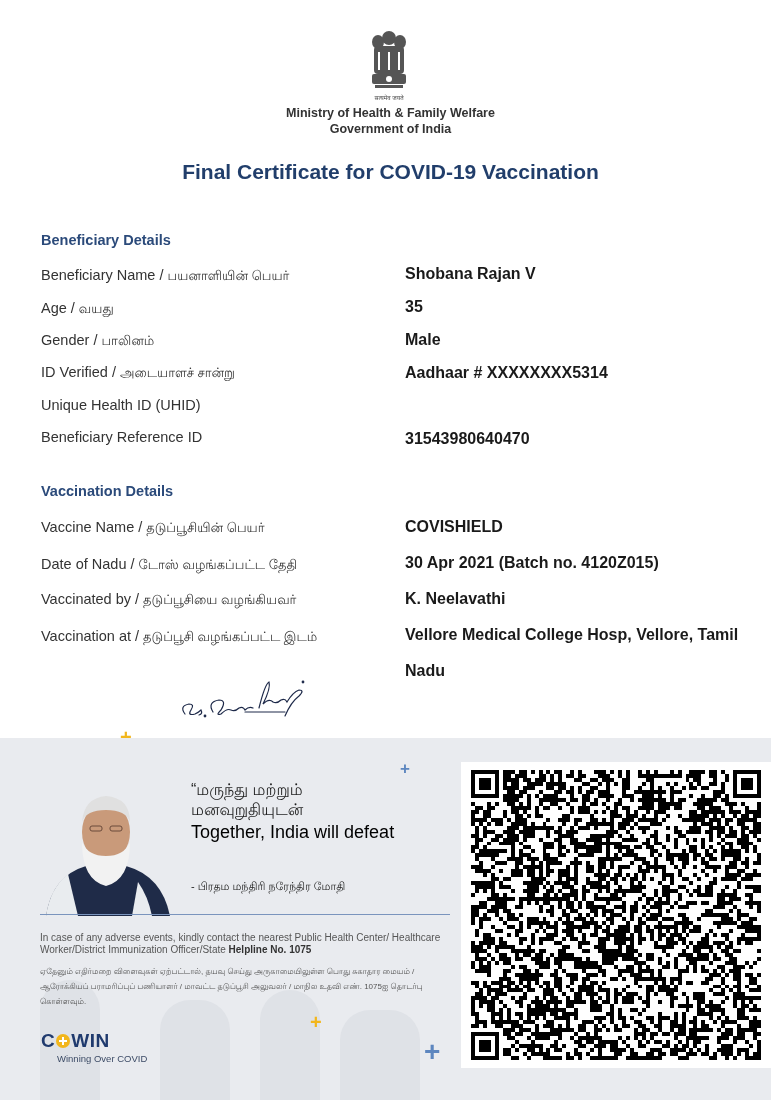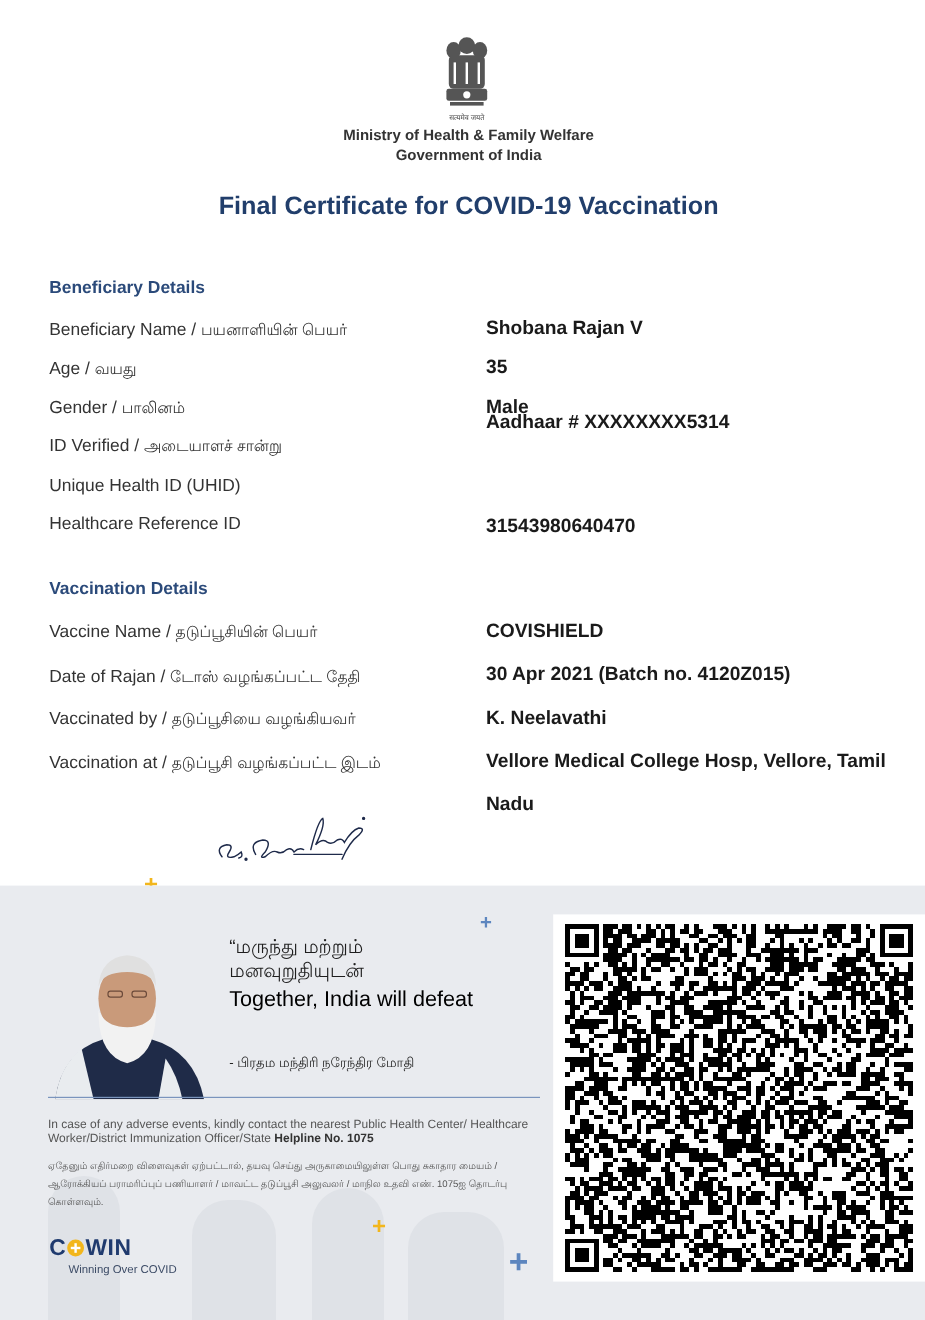--- a/index.html
+++ b/index.html
@@ -74,34 +74,34 @@
 <div class="row-label" style="top:267px"><span>Beneficiary Name /</span><span class="ta">பயனாளியின் பெயர்</span></div>
 <div class="row-value" style="top:265px">Shobana Rajan V</div>
 
 <div class="row-label" style="top:300px"><span>Age /</span><span class="ta">வயது</span></div>
 <div class="row-value" style="top:298px">35</div>
 
 <div class="row-label" style="top:332px"><span>Gender /</span><span class="ta">பாலினம்</span></div>
 <div class="row-value" style="top:331px">Male</div>
 
 <div class="row-label" style="top:364px"><span>ID Verified /</span><span class="ta">அடையாளச் சான்று</span></div>
-<div class="row-value" style="top:344px">Aadhaar # XXXXXXXX5314</div>
+<div class="row-value" style="top:364px">Aadhaar # XXXXXXXX5314</div>
 
 <div class="row-label" style="top:397px"><span>Unique Health ID (UHID)</span></div>
 <div class="row-value" style="top:397px"></div>
 
-<div class="row-label" style="top:429px"><span>Healthcare Reference ID</span></div>
+<div class="row-label" style="top:429px"><span>Beneficiary Reference ID</span></div>
 <div class="row-value" style="top:430px">31543980640470</div>
 
 <div class="section-head" style="top:483px">Vaccination Details</div>
 
 <div class="row-label" style="top:519px"><span>Vaccine Name /</span><span class="ta">தடுப்பூசியின் பெயர்</span></div>
 <div class="row-value" style="top:518px">COVISHIELD</div>
 
-<div class="row-label" style="top:556px"><span>Date of Rajan /</span><span class="ta">டோஸ் வழங்கப்பட்ட தேதி</span></div>
+<div class="row-label" style="top:556px"><span>Date of Nadu /</span><span class="ta">டோஸ் வழங்கப்பட்ட தேதி</span></div>
 <div class="row-value" style="top:554px">30 Apr 2021 (Batch no. 4120Z015)</div>
 
 <div class="row-label" style="top:591px"><span>Vaccinated by /</span><span class="ta">தடுப்பூசியை வழங்கியவர்</span></div>
 <div class="row-value" style="top:590px">K. Neelavathi</div>
 
 <div class="row-label" style="top:628px"><span>Vaccination at /</span><span class="ta">தடுப்பூசி வழங்கப்பட்ட இடம்</span></div>
 <div class="row-value" style="top:626px">Vellore Medical College Hosp, Vellore, Tamil</div>
 <div class="row-value" style="top:662px">Nadu</div>
 
 <svg class="signature" viewBox="0 0 150 52">

